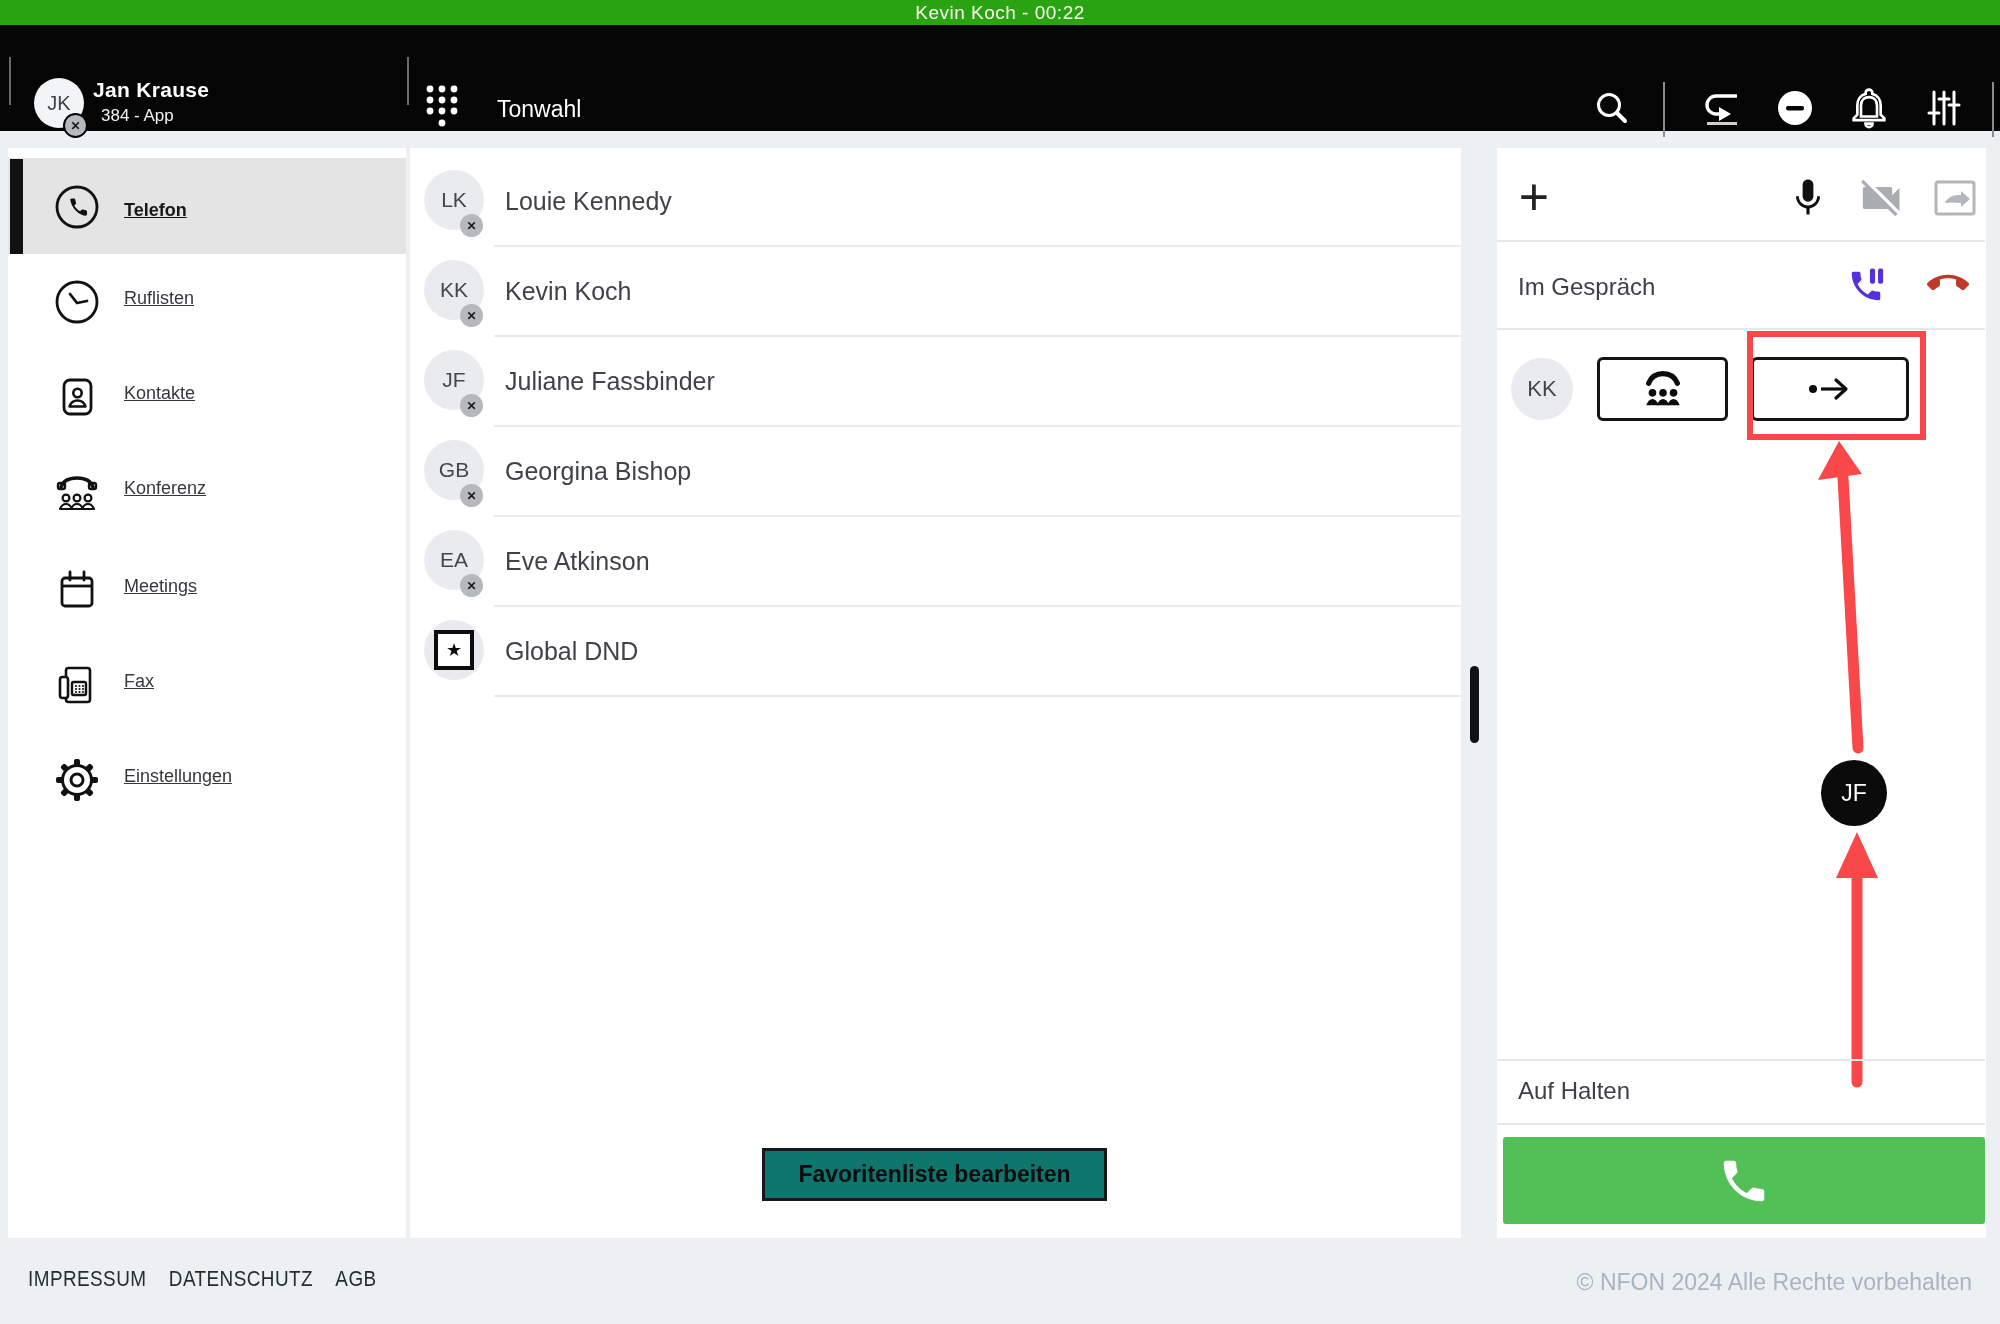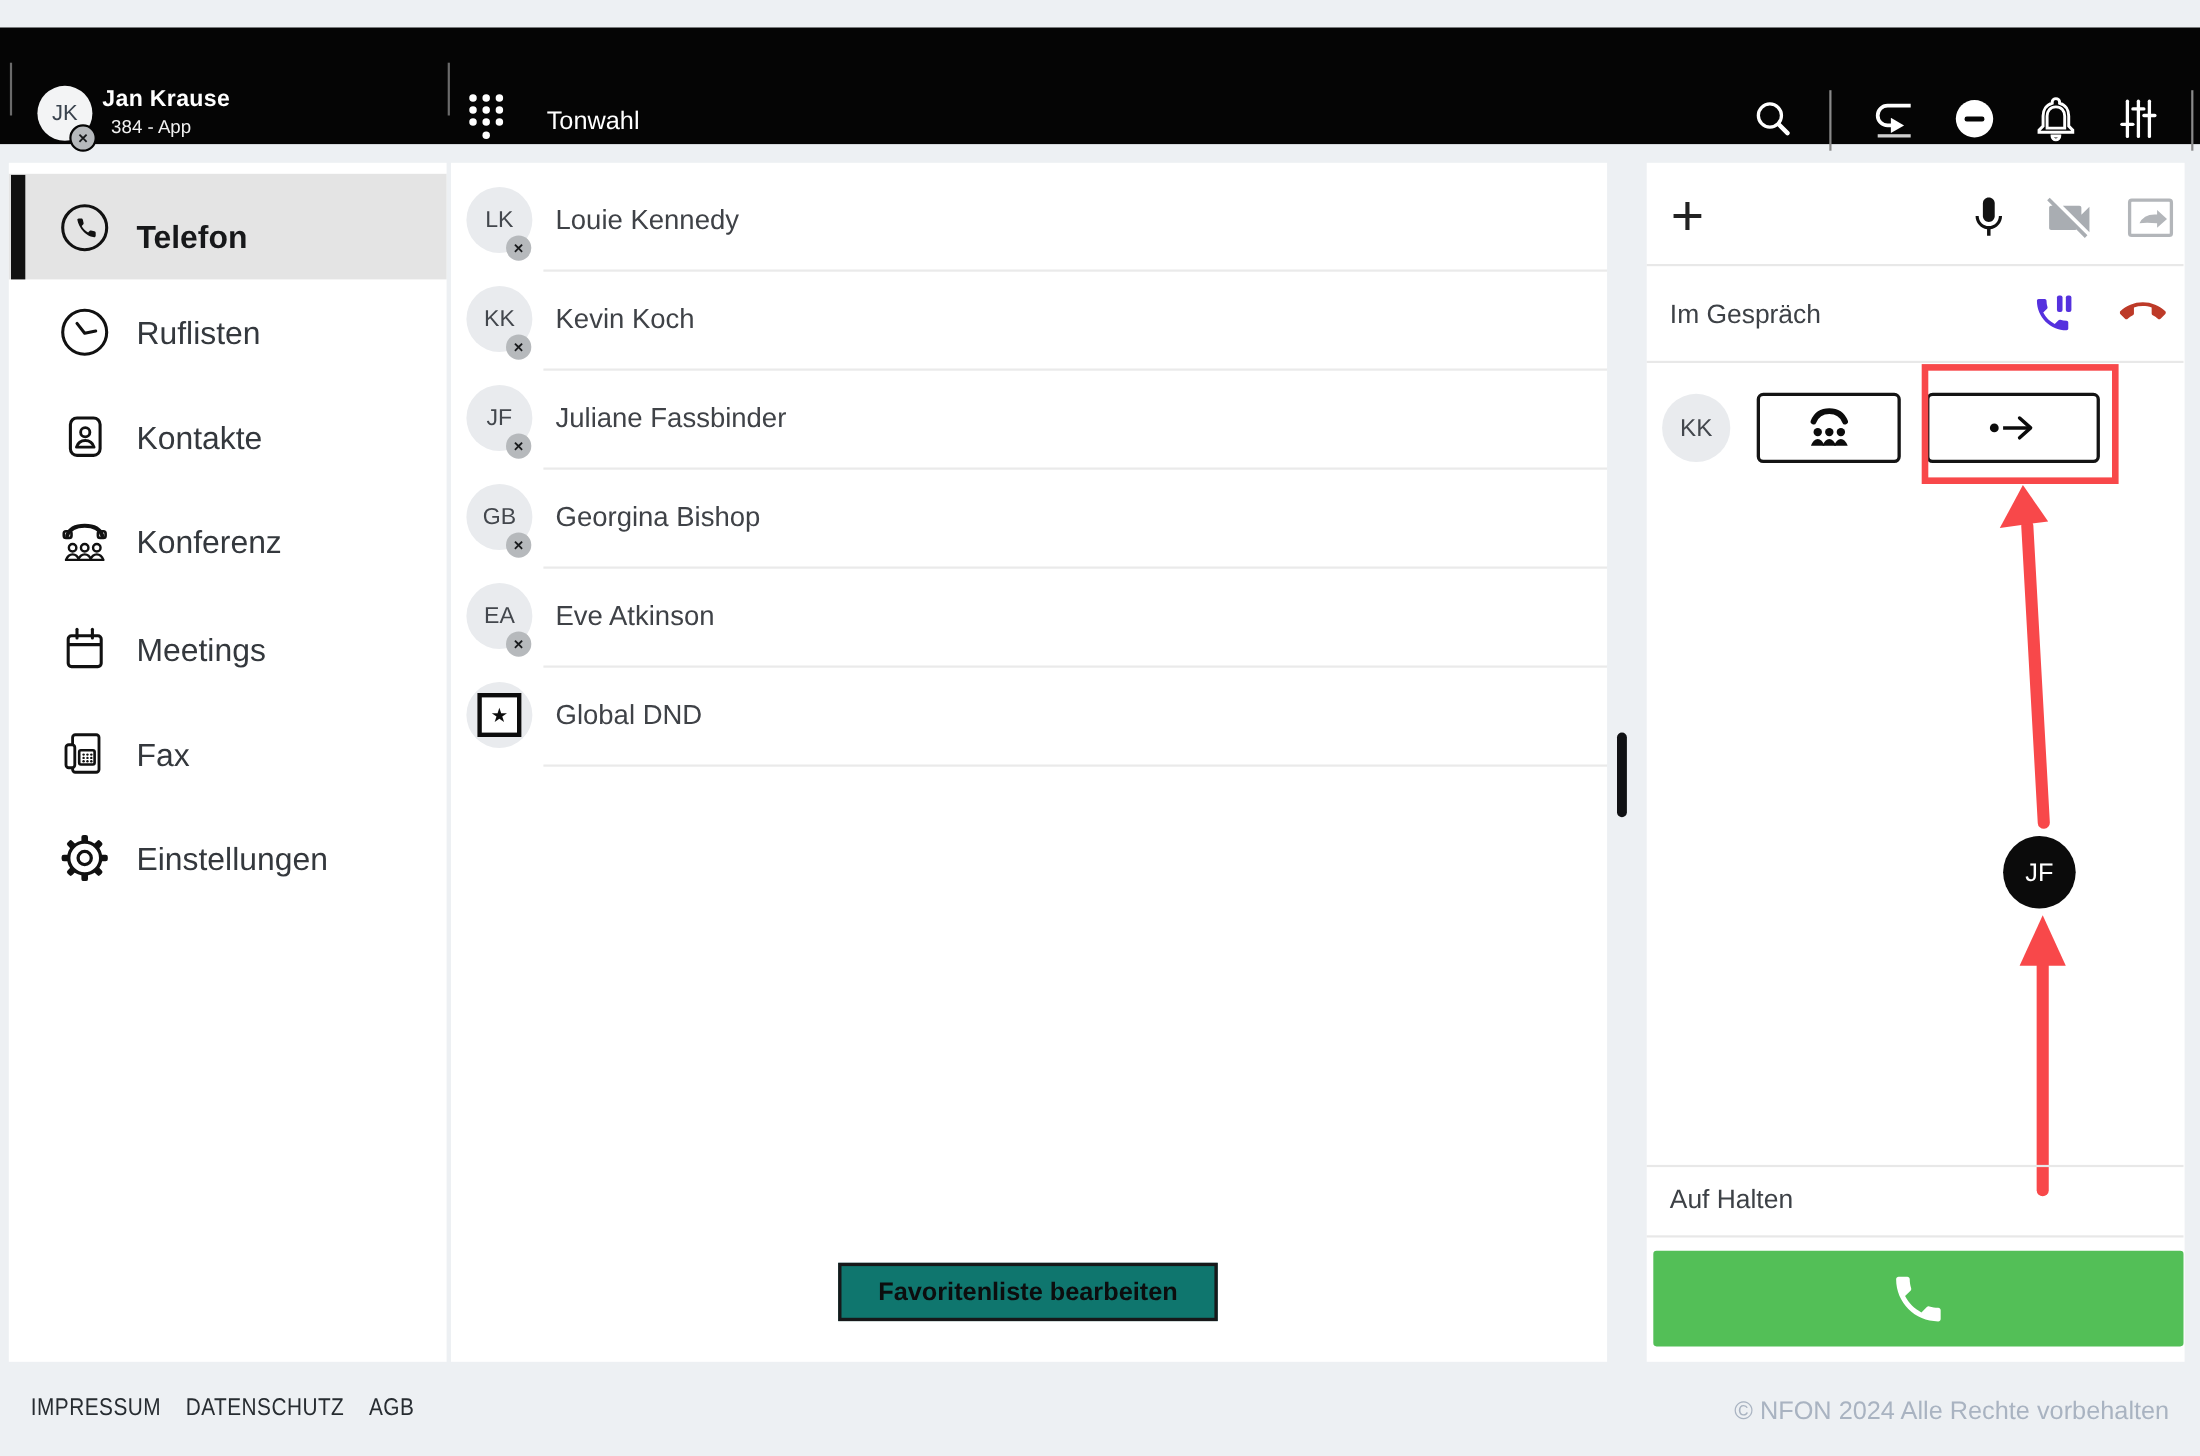--- a/index.html
+++ b/index.html
@@ -10,39 +10,40 @@
     font-size:19px;line-height:25px;text-align:center;letter-spacing:.5px;}
   .header{position:absolute;left:0;top:25px;width:2000px;height:106px;background:#050505;color:#fff;}
   .hdr-divider{position:absolute;top:32px;width:2px;height:48px;background:#6b6b6b;}
   .avatar{border-radius:50%;display:flex;align-items:center;justify-content:center;}
   .avatar-jk{left:34px;top:53px;width:50px;height:50px;background:#f3f4f5;color:#3a434e;font-size:20px;}
   .badge{position:absolute;border-radius:50%;background:#b6b9bc;color:#17191b;display:flex;align-items:center;justify-content:center;font-size:12px;font-weight:bold;}
   .hdr-name{position:absolute;left:93px;top:53px;font-size:21px;font-weight:600;letter-spacing:.3px;}
   .hdr-ext{position:absolute;left:101px;top:81px;font-size:17px;font-weight:400;color:#f2f2f2;}
   .hdr-label{position:absolute;left:497px;top:71px;font-size:23px;color:#fff;}
   .icon-btn{position:absolute;display:flex;align-items:center;justify-content:center;}
-  .side-item-label{font-size:29px;color:#34383d;}
+  .side-item-label{font-size:18px;color:#34383d;text-decoration:underline;}
   .side-item-label.active{font-weight:bold;color:#17181a;}
   .fav-name{position:absolute;left:505px;font-size:25px;color:#3f4247;transform:translateY(-50%);}
   .fav-avatar{position:absolute;left:424px;width:60px;height:60px;background:#e9ebee;color:#43474d;font-size:21px;}
   .row-divider{position:absolute;left:494px;width:967px;height:2px;background:#eaeaea;}
   .rp-divider{position:absolute;left:1497px;width:488px;height:2px;background:#e8e8e8;}
   .call-btn{position:absolute;top:357px;height:64px;background:#fff;border:3px solid #141414;border-radius:6px;
     display:flex;align-items:center;justify-content:center;cursor:pointer;box-sizing:border-box;}
   .edit-btn{position:absolute;left:762px;top:1148px;width:345px;height:53px;background:#0f766e;border:3px solid #17181a;
     font-family:"Liberation Sans",sans-serif;font-size:23px;font-weight:bold;color:#0c0d0e;cursor:pointer;}
   .footer-link{font-size:22px;font-weight:500;color:#272c31;letter-spacing:.5px;cursor:pointer;}
   .seclabel{font-size:24px;color:#3d4146;}
   svg{display:block;}
 </style>
 </head>
 <body>
 
 <div id="app">
 
+  <div class="statusbar"><span>Kevin Koch - 00:22</span></div>
 
   <div class="header">
     <div class="hdr-divider" style="left:9px;"></div>
 
     <div class="abs avatar avatar-jk">
       <span>JK</span>
     </div>
     <div class="badge" style="left:63px;top:88px;width:21px;height:21px;border:2px solid #050505;">
       <span>✕</span>
     </div>

